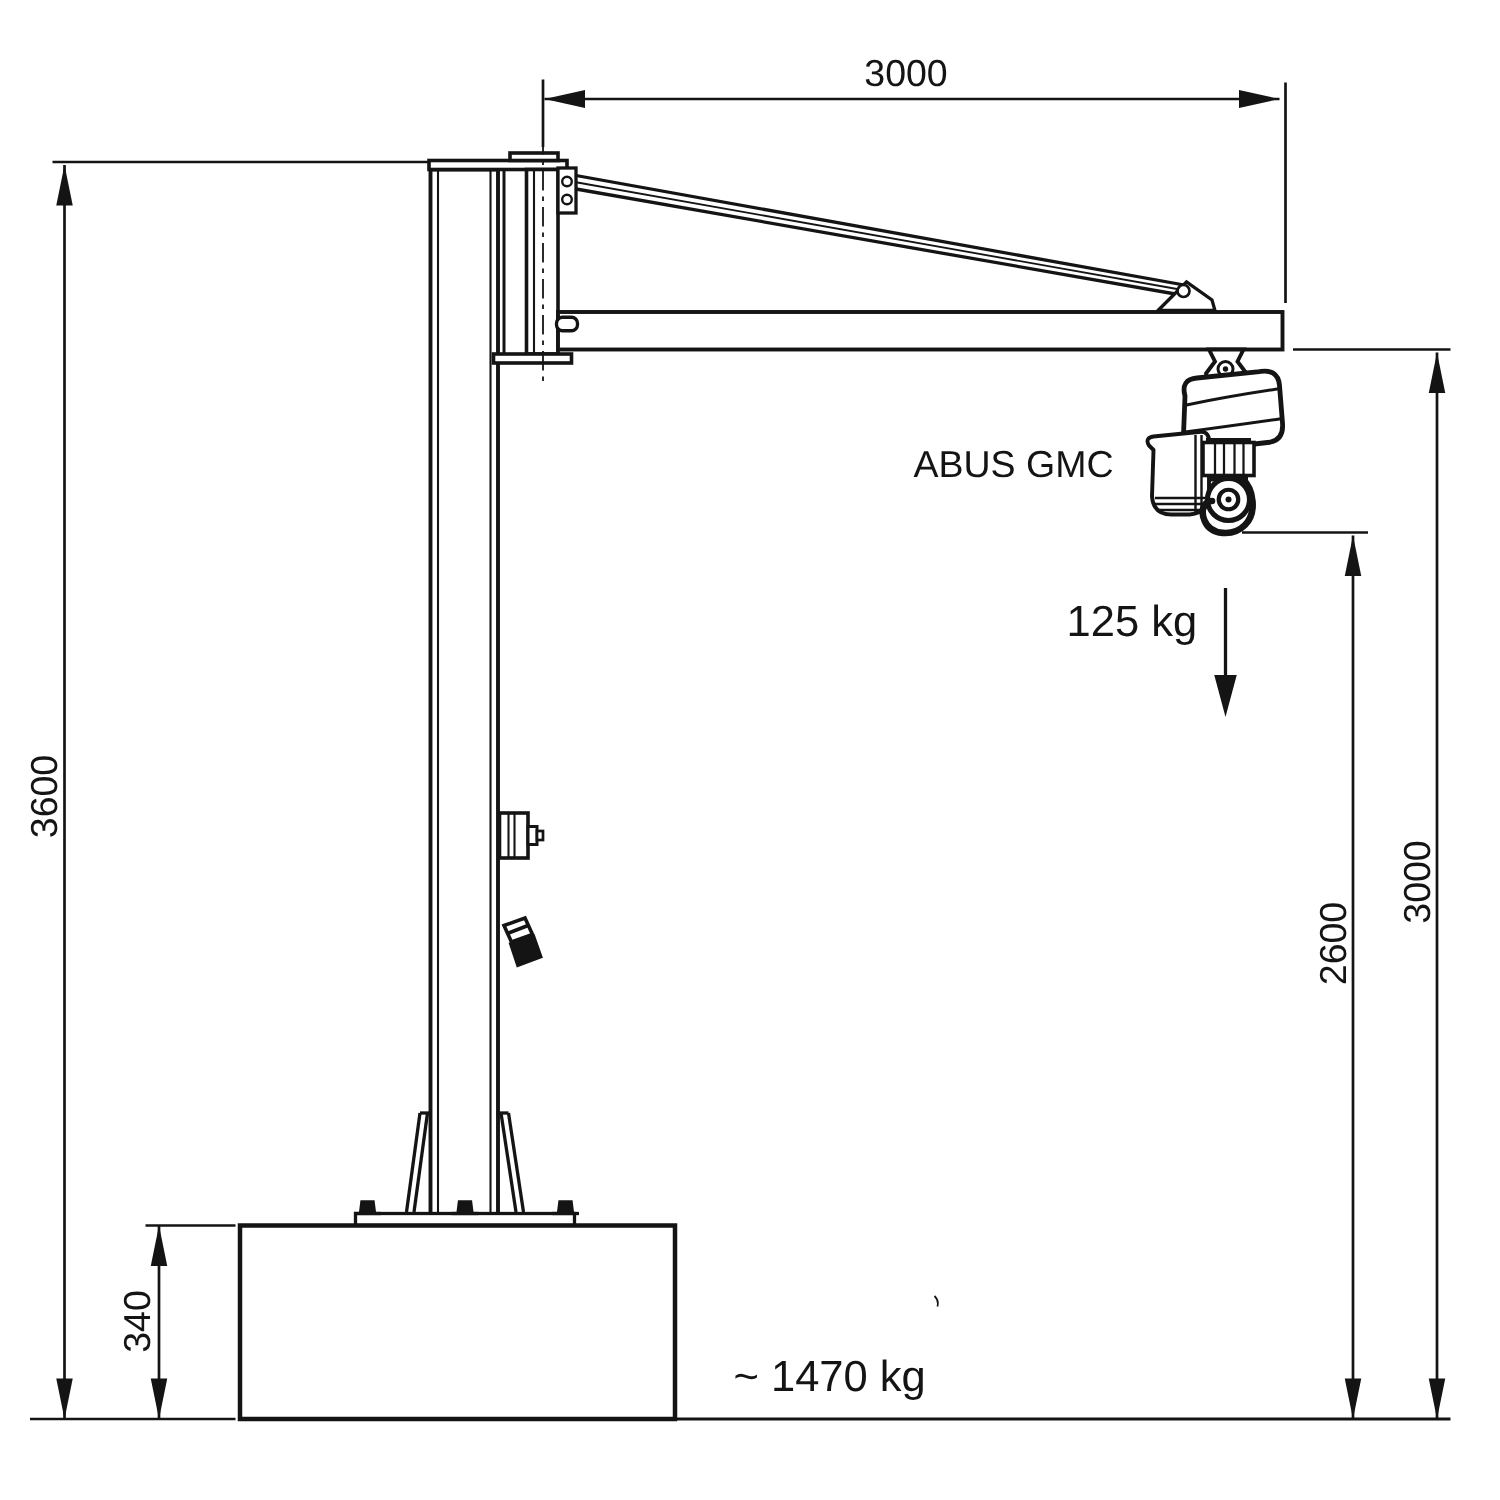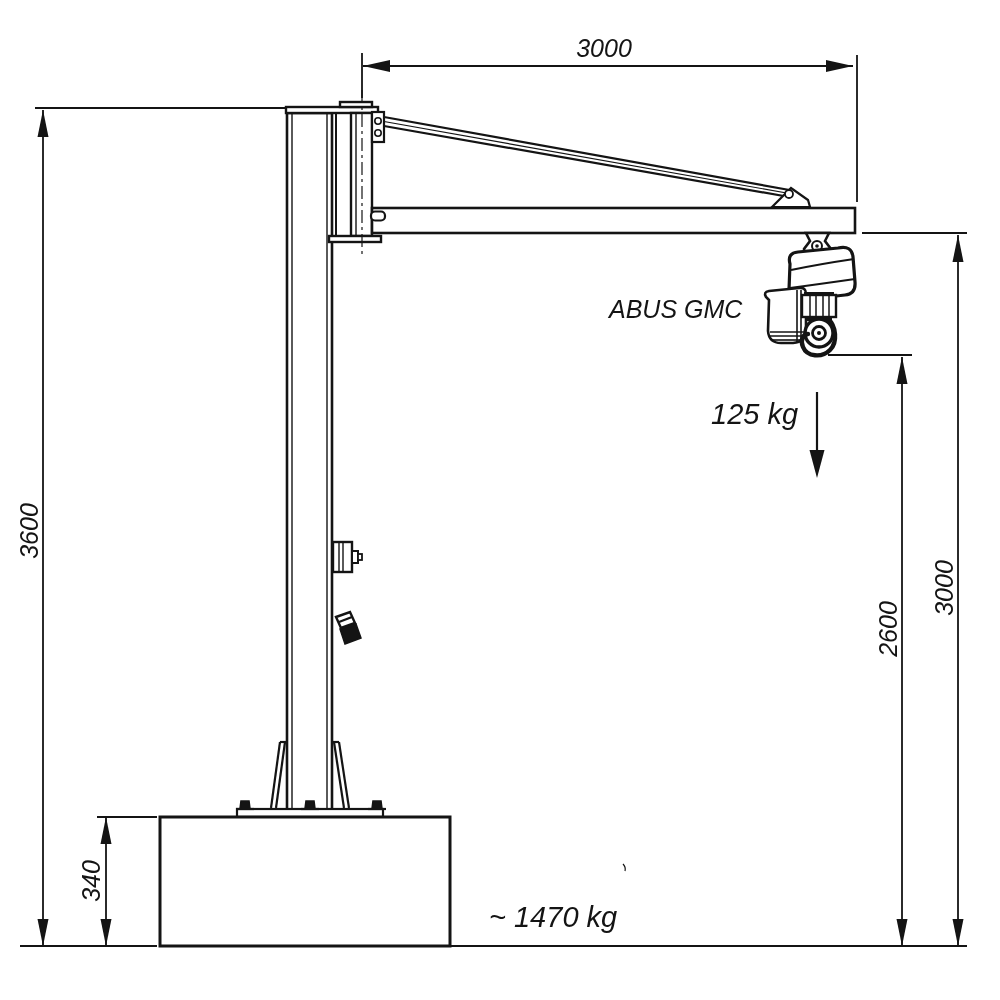--- a/index.html
+++ b/index.html
@@ -2,21 +2,20 @@
 <html><head>
 <meta charset="utf-8">
 <style>
   html,body{margin:0;padding:0;background:#ffffff;}
   #canvas{
     position:relative;
     width:1000px;height:973px;
     background:#ffffff;
     font-family:"Liberation Sans", sans-serif;
     overflow:hidden;
-    font-style:italic;
   }
   svg text{
     fill:#141414;
     font-family:"Liberation Sans", sans-serif;
   }
   .dim-text{font-size:25px;}
   .label-text{font-size:25px;}
   .big-label{font-size:29px;}
 </style>
 </head>

